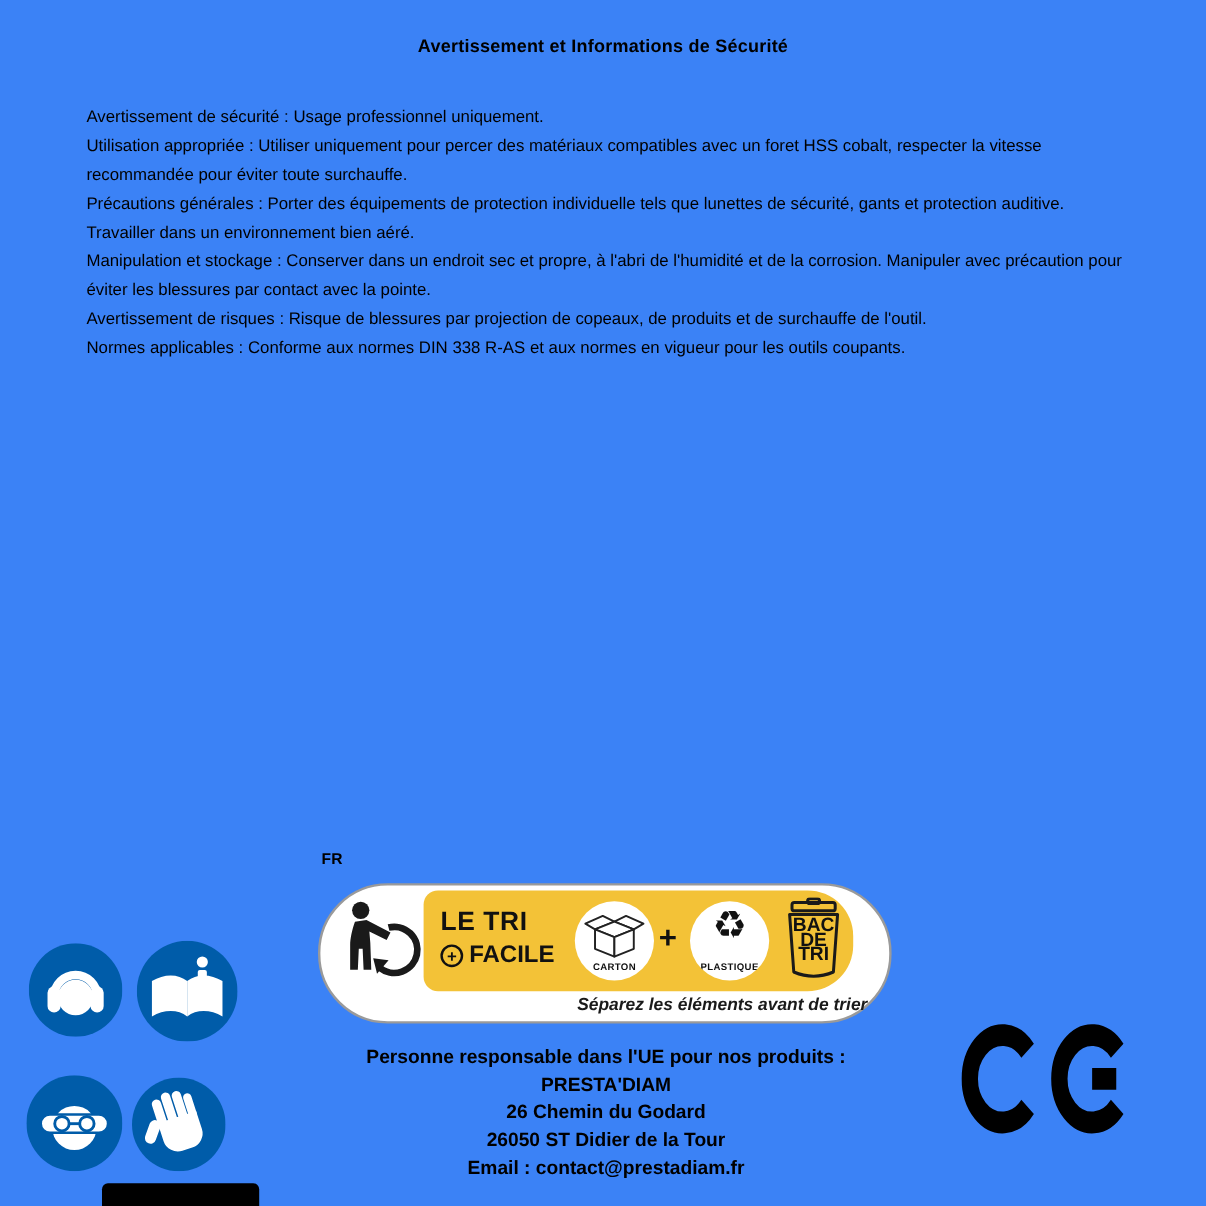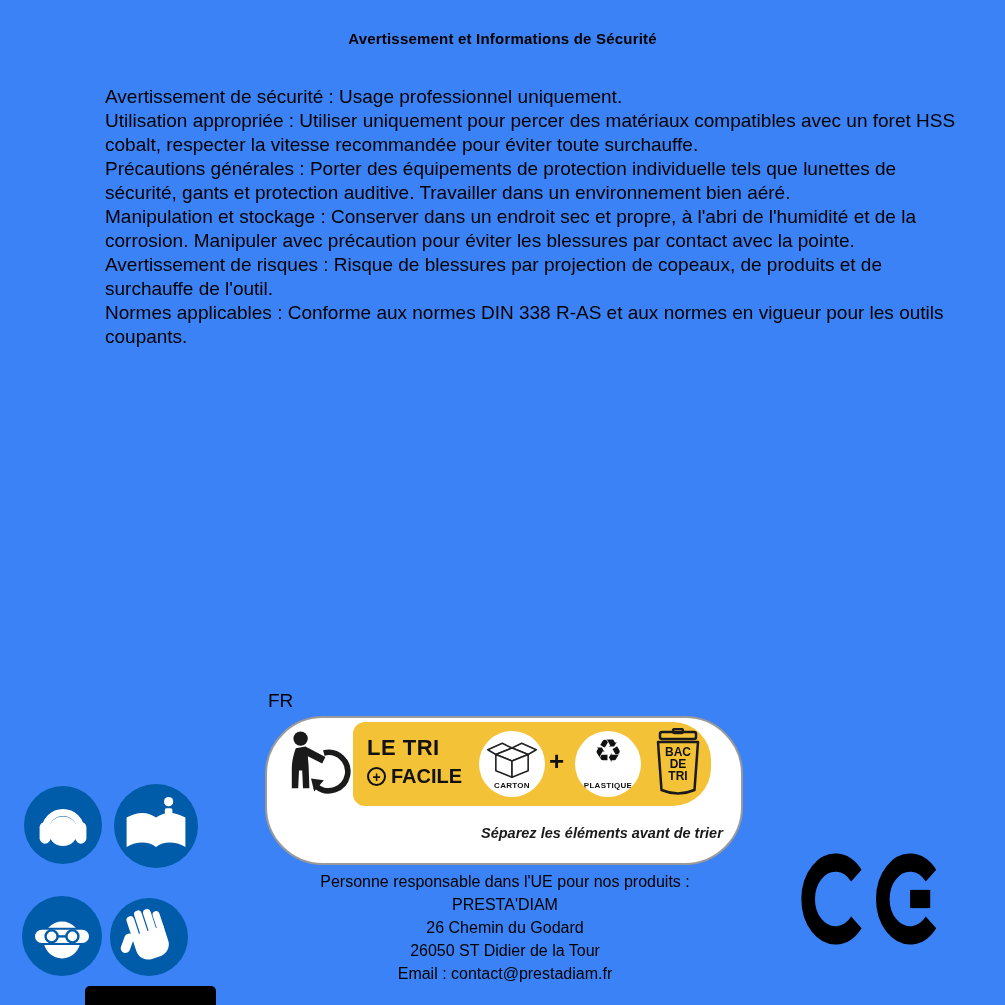--- a/index.html
+++ b/index.html
@@ -3,34 +3,34 @@
 <meta charset="utf-8">
 <style>
   html,body{margin:0;padding:0;background:#fff;}
   .page{position:relative;width:1005px;height:1005px;background:#3b82f6;color:#000;
         font-family:"Liberation Sans",sans-serif;overflow:hidden;}
 
   .title{position:absolute;top:30px;left:0;width:100%;text-align:center;
          font-size:15px;font-weight:bold;letter-spacing:.2px;}
 
   .body-text{position:absolute;top:85px;left:72px;width:868px;
-             font-size:19px;line-height:24px;margin-left:33px;}
+             font-size:14px;line-height:24px;}
   .body-text p{margin:0;}
   .body-text p.spaced{margin-top:51px;}
 
   
   .pictogram{position:absolute;}
   .fill-blue{fill:var(--blue,#005CA9);}
   .fill-white{fill:#fff;}
   .stroke-white{stroke:#fff;fill:none;}
   .stroke-blue{stroke:var(--blue,#005CA9);}
 
   
-  .fr-label{position:absolute;left:268px;top:690px;font-size:19px;font-weight:normal;}
-  .pill{position:absolute;left:265px;top:716px;width:478px;height:149px;background:#fff;
+  .fr-label{position:absolute;left:268px;top:708px;font-size:13px;font-weight:bold;}
+  .pill{position:absolute;left:265px;top:736px;width:478px;height:117px;background:#fff;
         border:2px solid #9a9a9a;border-radius:58px;box-sizing:border-box;}
   .triman-logo{position:absolute;left:12px;top:10px;width:72px;height:82px;}
   .yellow-band{position:absolute;left:86px;top:4px;width:358px;height:84px;
                background:var(--yellow,#F3C237);border-radius:12px 38px 38px 12px;}
   .tri-words{position:absolute;left:14px;top:13px;color:#111;}
   .le-tri{font-size:22px;font-weight:900;letter-spacing:.5px;}
   .facile-row{display:flex;align-items:center;margin-top:4px;}
   .plus-circle{display:inline-flex;align-items:center;justify-content:center;
                width:19px;height:19px;border:2.5px solid #111;border-radius:50%;
                font-size:14px;font-weight:900;margin-right:5px;box-sizing:border-box;}
@@ -40,27 +40,27 @@
   .mat-circle.carton{left:126px;}
   .mat-circle.plastique{left:222px;}
   .carton-svg{margin-top:9px;}
   .recycle-glyph{font-size:32px;line-height:38px;margin-top:1px;color:#111;}
   .mat-label{position:absolute;bottom:7px;left:0;width:100%;font-size:8px;
              font-weight:800;letter-spacing:.3px;color:#111;}
   .plus-sign{position:absolute;left:196px;top:24px;font-size:26px;font-weight:900;color:#111;}
   .bin{position:absolute;left:296px;top:6px;width:58px;height:70px;}
   .bin svg{position:absolute;left:0;top:0;}
   .bin-text{position:absolute;left:0;top:18px;width:100%;text-align:center;
-            font-size:12px;line-height:12px;font-weight:900;color:#111;}
+            font-size:16px;line-height:12px;font-weight:900;color:#111;}
   .tagline{position:absolute;left:214px;top:92px;font-size:14.5px;font-weight:bold;
-           font-style:italic;color:#1a1a1a;white-space:nowrap;margin-top:15px;}
+           font-style:italic;color:#1a1a1a;white-space:nowrap;}
 
   
   .address{position:absolute;left:255px;top:870px;width:500px;text-align:center;
-           font-size:16px;font-weight:normal;line-height:23px;}
+           font-size:16px;font-weight:bold;line-height:23px;}
   .address div{white-space:nowrap;}
 
   
   .ce{position:absolute;left:801px;top:853px;width:145px;height:92px;}
   .ce-stroke{fill:none;stroke:#000;stroke-width:19;}
 
   
   .barcode-partial{position:absolute;left:85px;top:986px;width:131px;height:19px;
                    background:#000;border-radius:5px 5px 0 0;}
 </style>

